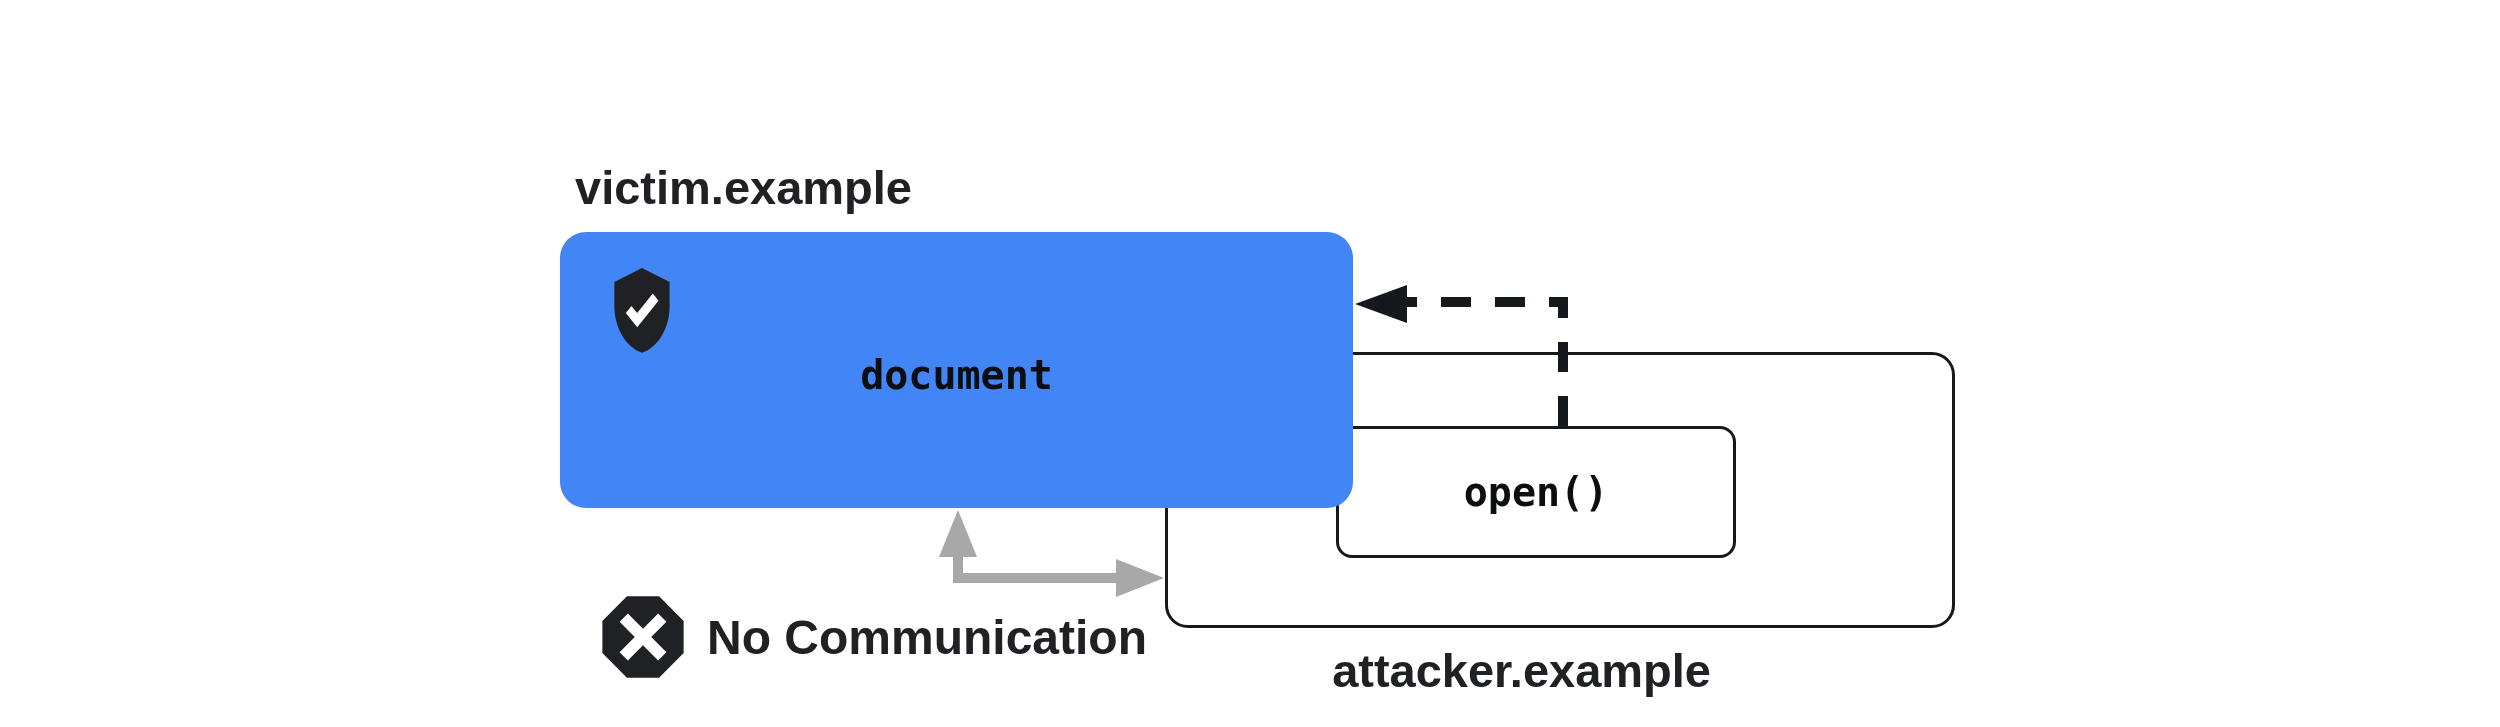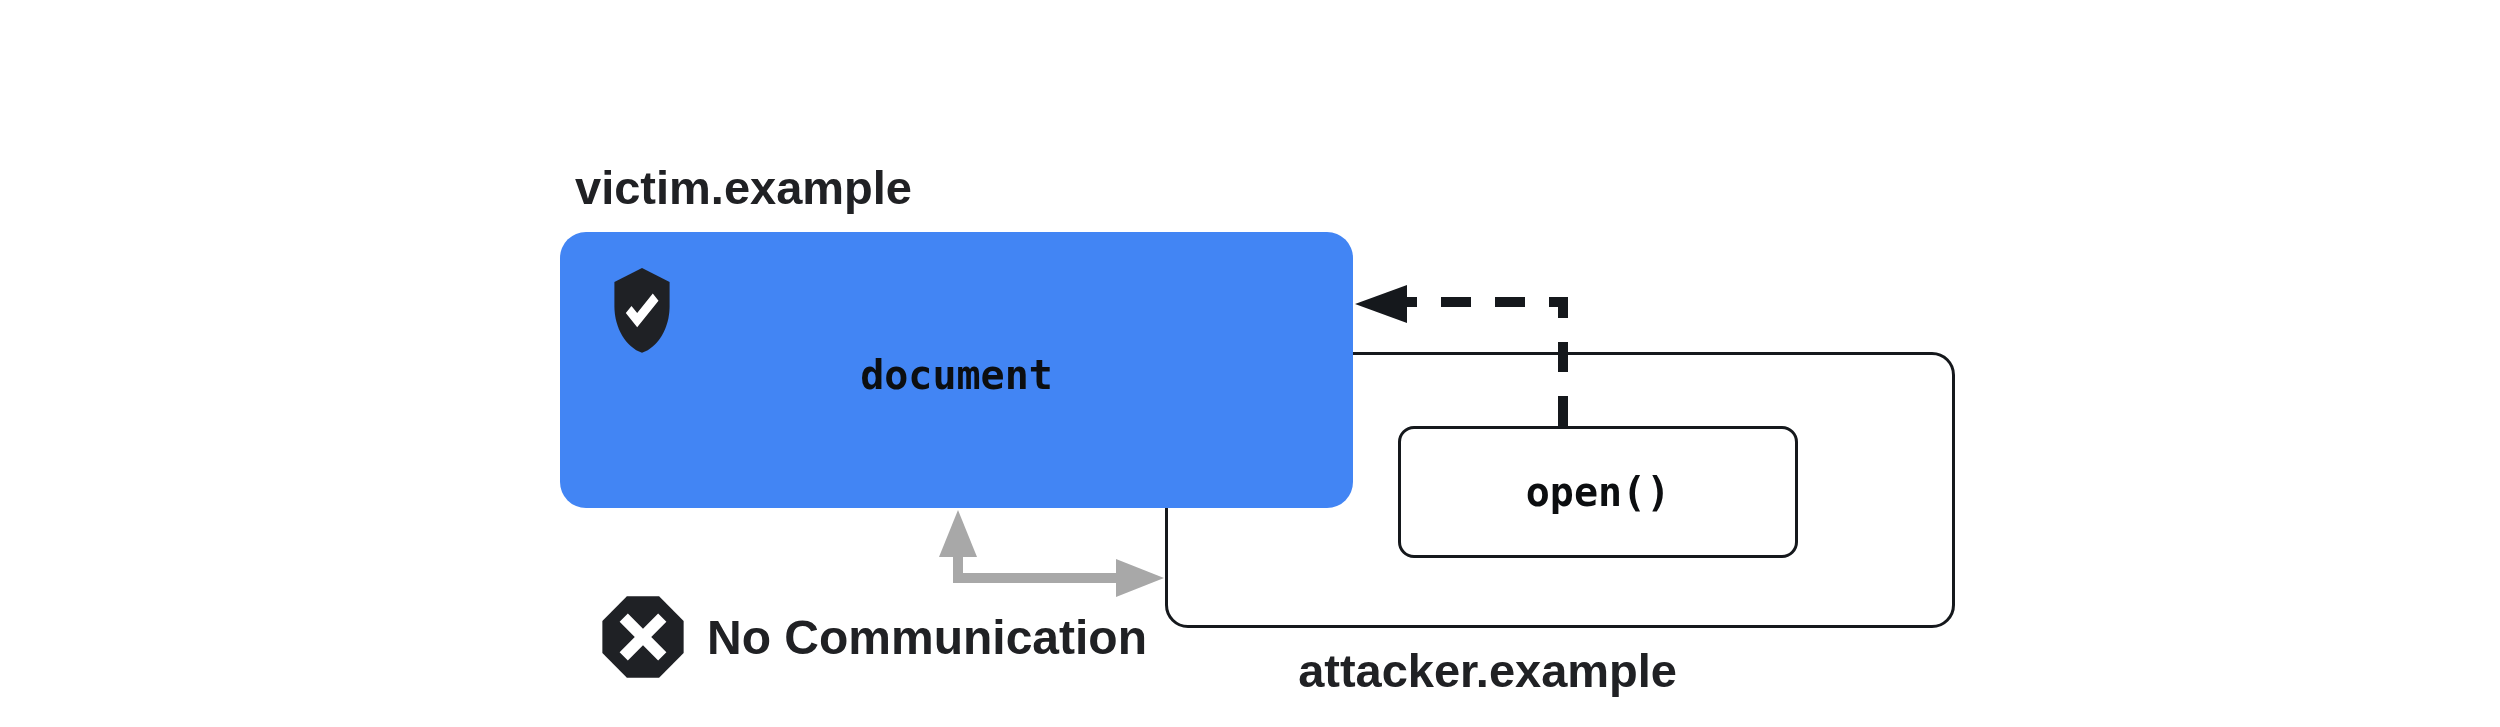--- a/index.html
+++ b/index.html
@@ -21,34 +21,34 @@
   
   .domain-label{
     position:absolute;
     font-weight:bold;
     font-size:47px;
     color:var(--label-black);
     letter-spacing:0px;
     white-space:nowrap;
   }
   .victim-label{left:575px;top:160px;}
-  .attacker-label{right:574px;top:643px;}
+  .attacker-label{right:540px;top:643px;}
   
   .attacker-window{
     position:absolute;
     left:1165px;top:352px;
     width:790px;height:276px;
     background:#ffffff;
     border:3px solid var(--line-black);
     border-radius:23px;
     z-index:1;
   }
   .open-box{
     position:absolute;
-    left:1398px;top:426px;
+    left:1336px;top:426px;
     width:400px;height:132px;
     background:#ffffff;
     border:3px solid var(--line-black);
     border-radius:16px;
     z-index:2;
     display:flex;align-items:center;justify-content:center;
   }
   .mono{
     font-family:"DejaVu Sans Mono","Liberation Mono",monospace;
     font-weight:bold;

